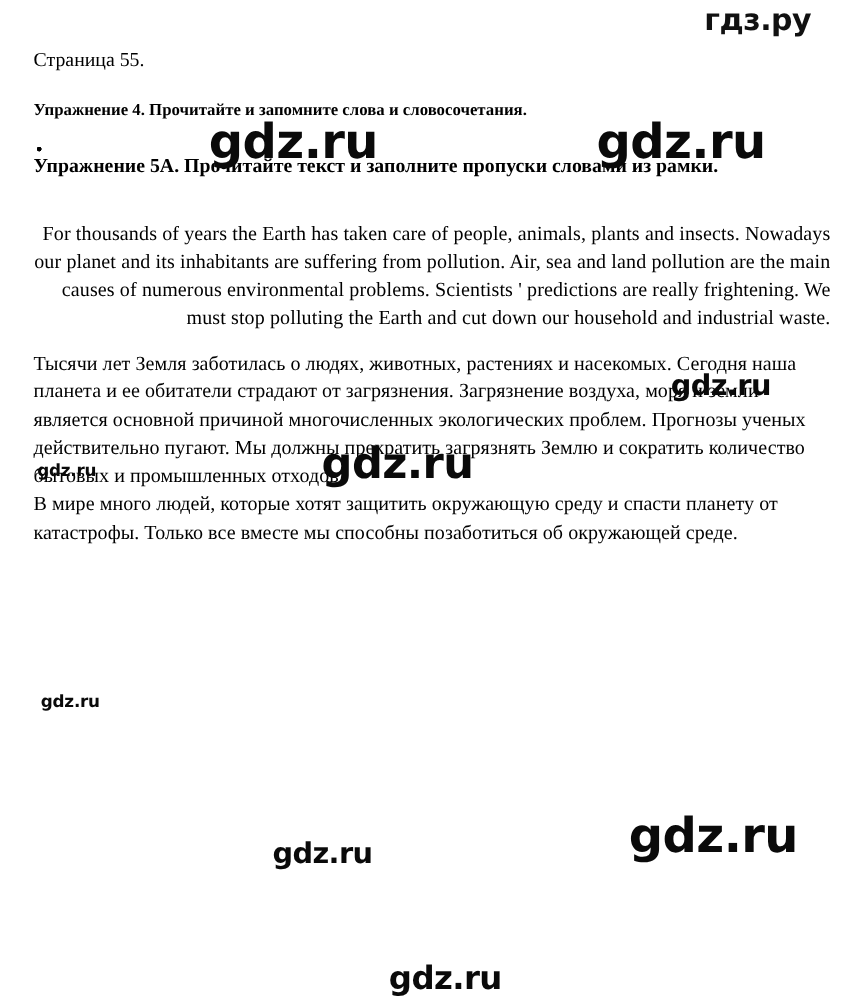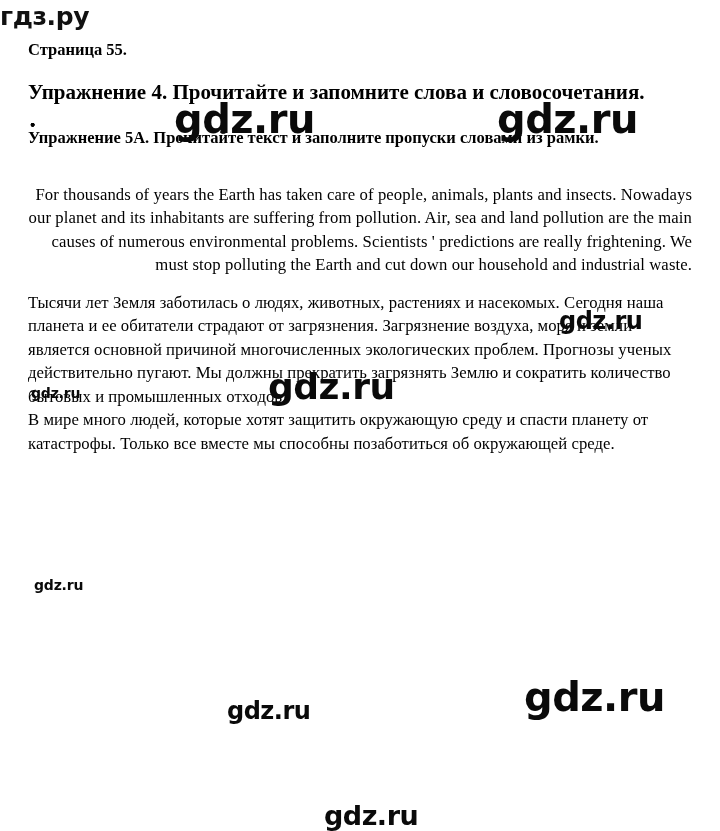--- a/index.html
+++ b/index.html
@@ -22,45 +22,44 @@
     width: 720px;
     height: 831px;
   }
 
   
   .site-logo {
     position: absolute;
     top: 2px;
     left: 0;
     width: 676px;
-    text-align: left;
+    text-align: right;
     font-family: "DejaVu Sans", "Liberation Sans", sans-serif;
     font-weight: 700;
     font-size: 25px;
     letter-spacing: -0.4px;
     color: #111111;
   }
 
   
   .content {
     position: absolute;
     left: 28px;
     top: 40px;
     width: 664px;
   }
 
   .page-label {
     font-size: 16.5px;
     line-height: 20px;
     margin-bottom: 22px;
-    font-weight: bold;
   }
 
   .ex-heading {
-    font-size: 21px;
+    font-size: 14px;
     font-weight: bold;
     line-height: 21px;
     margin-bottom: 12px;
   }
 
   ul.word-list {
     list-style: none;
     margin: 0 0 18px 0;
     padding: 0;
   }

